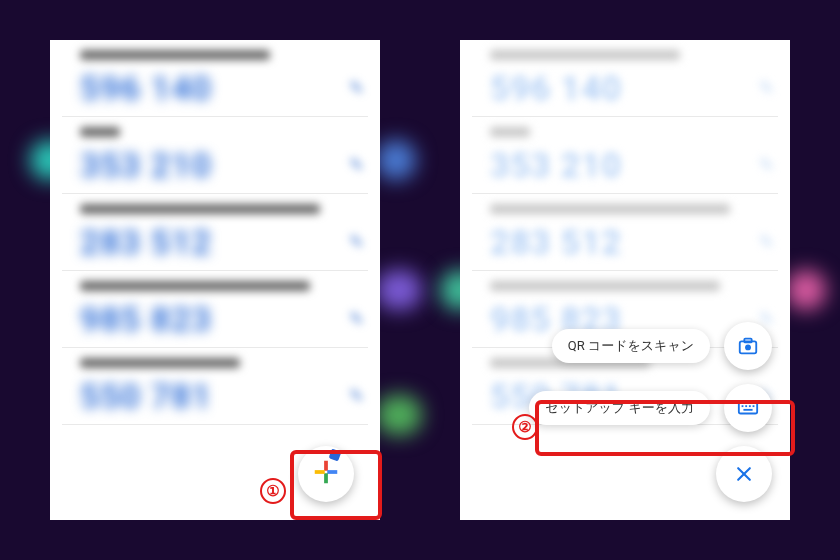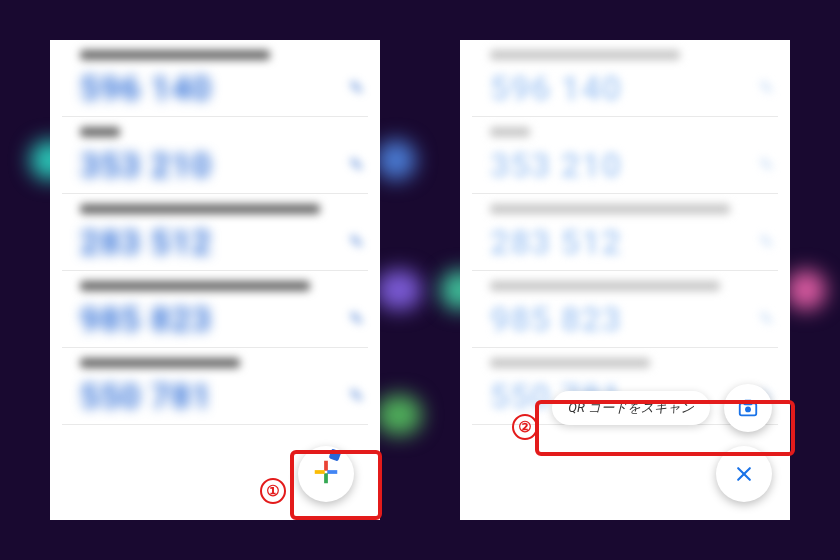--- a/index.html
+++ b/index.html
@@ -94,21 +94,20 @@
     margin-top: 14px;
   }
   .chip {
     background: #fff;
     border-radius: 20px;
     padding: 8px 16px;
     font-size: 13px;
     color: #333;
     box-shadow: 0 2px 8px rgba(0,0,0,0.18);
     white-space: nowrap;
-    font-style: italic;
   }
   .mini-fab {
     width: 48px;
     height: 48px;
     border-radius: 50%;
     background: #fff;
     box-shadow: 0 3px 10px rgba(0,0,0,0.25);
     display: flex;
     align-items: center;
     justify-content: center;
@@ -234,20 +233,33 @@
       <div class="chip">QR コードをスキャン</div>
       <div class="mini-fab">
         <svg width="22" height="22" viewBox="0 0 24 24" fill="none" stroke="#1a73e8" stroke-width="2">
           <rect x="3" y="7" width="18" height="13" rx="2" fill="none"></rect>
           <circle cx="12" cy="13.5" r="3.2" fill="#1a73e8" stroke="none"></circle>
           <rect x="8" y="4" width="8" height="4" rx="1" fill="none"></rect>
         </svg>
       </div>
     </div>
     <div class="dial-row">
+      <div class="chip">セットアップ キーを入力</div>
+      <div class="mini-fab">
+        <svg width="22" height="22" viewBox="0 0 24 24" fill="#1a73e8">
+          <rect x="2" y="6" width="20" height="12" rx="2" fill="none" stroke="#1a73e8" stroke-width="2"></rect>
+          <rect x="5" y="9" width="2" height="2"></rect>
+          <rect x="9" y="9" width="2" height="2"></rect>
+          <rect x="13" y="9" width="2" height="2"></rect>
+          <rect x="17" y="9" width="2" height="2"></rect>
+          <rect x="7" y="13" width="10" height="2"></rect>
+        </svg>
+      </div>
+    </div>
+    <div class="dial-row">
       <div class="mini-fab" style="width:56px;height:56px;">
         <svg width="20" height="20" viewBox="0 0 24 24" stroke="#1a73e8" stroke-width="2.5" stroke-linecap="round">
           <line x1="5" y1="5" x2="19" y2="19"></line>
           <line x1="19" y1="5" x2="5" y2="19"></line>
         </svg>
       </div>
     </div>
   </div>
 </div>
 

